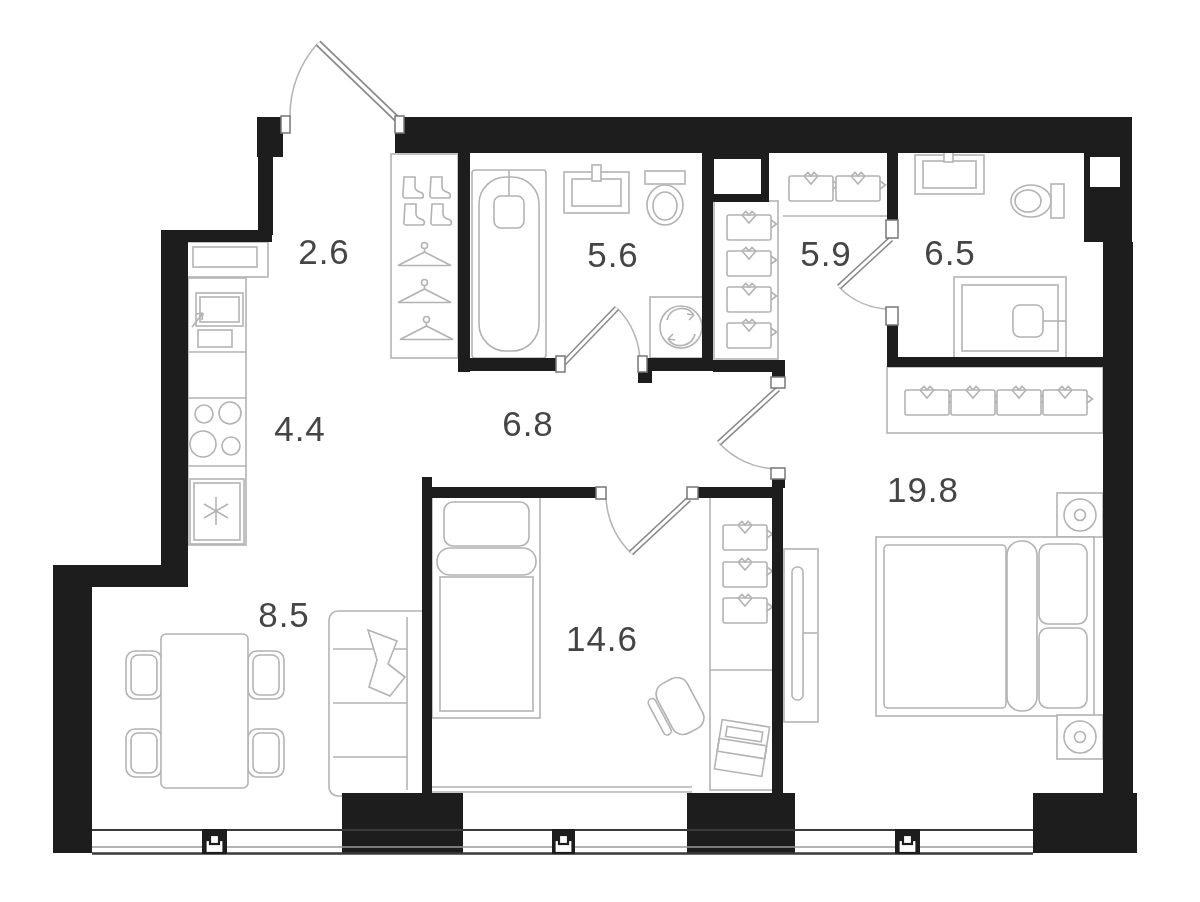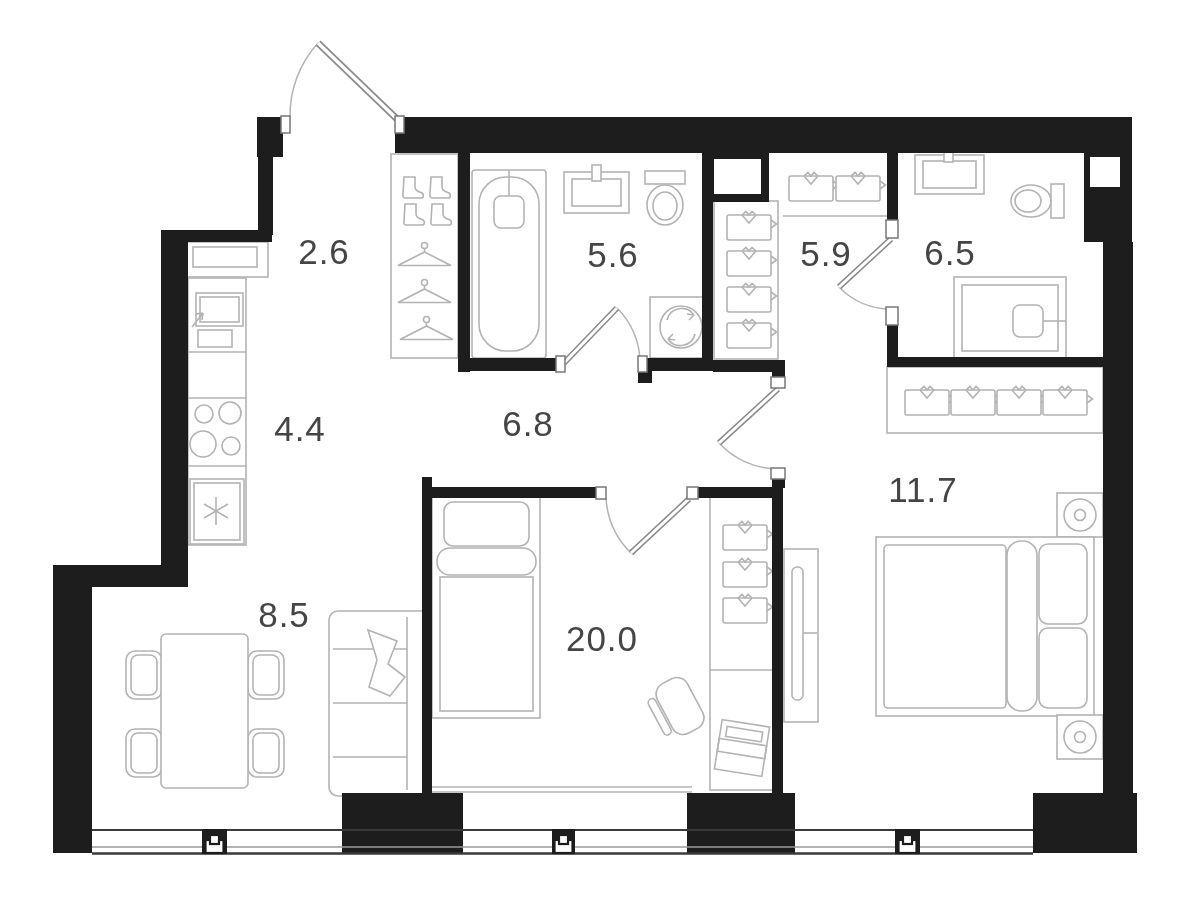--- a/index.html
+++ b/index.html
@@ -320,17 +320,17 @@
     </g>
   </g>
 </svg>
 
   <div class="area-label" style="left:324px;top:252px">2.6</div>
   <div class="area-label" style="left:613px;top:255px">5.6</div>
   <div class="area-label" style="left:826px;top:254px">5.9</div>
   <div class="area-label" style="left:950px;top:253px">6.5</div>
   <div class="area-label" style="left:300px;top:429px">4.4</div>
   <div class="area-label" style="left:528px;top:424px">6.8</div>
-  <div class="area-label" style="left:923px;top:490px">11.7</div>
+  <div class="area-label" style="left:923px;top:490px">19.8</div>
   <div class="area-label" style="left:284px;top:615px">8.5</div>
-  <div class="area-label" style="left:602px;top:639px">20.0</div>
+  <div class="area-label" style="left:602px;top:639px">14.6</div>
 
 </div>
 
 </body></html>

